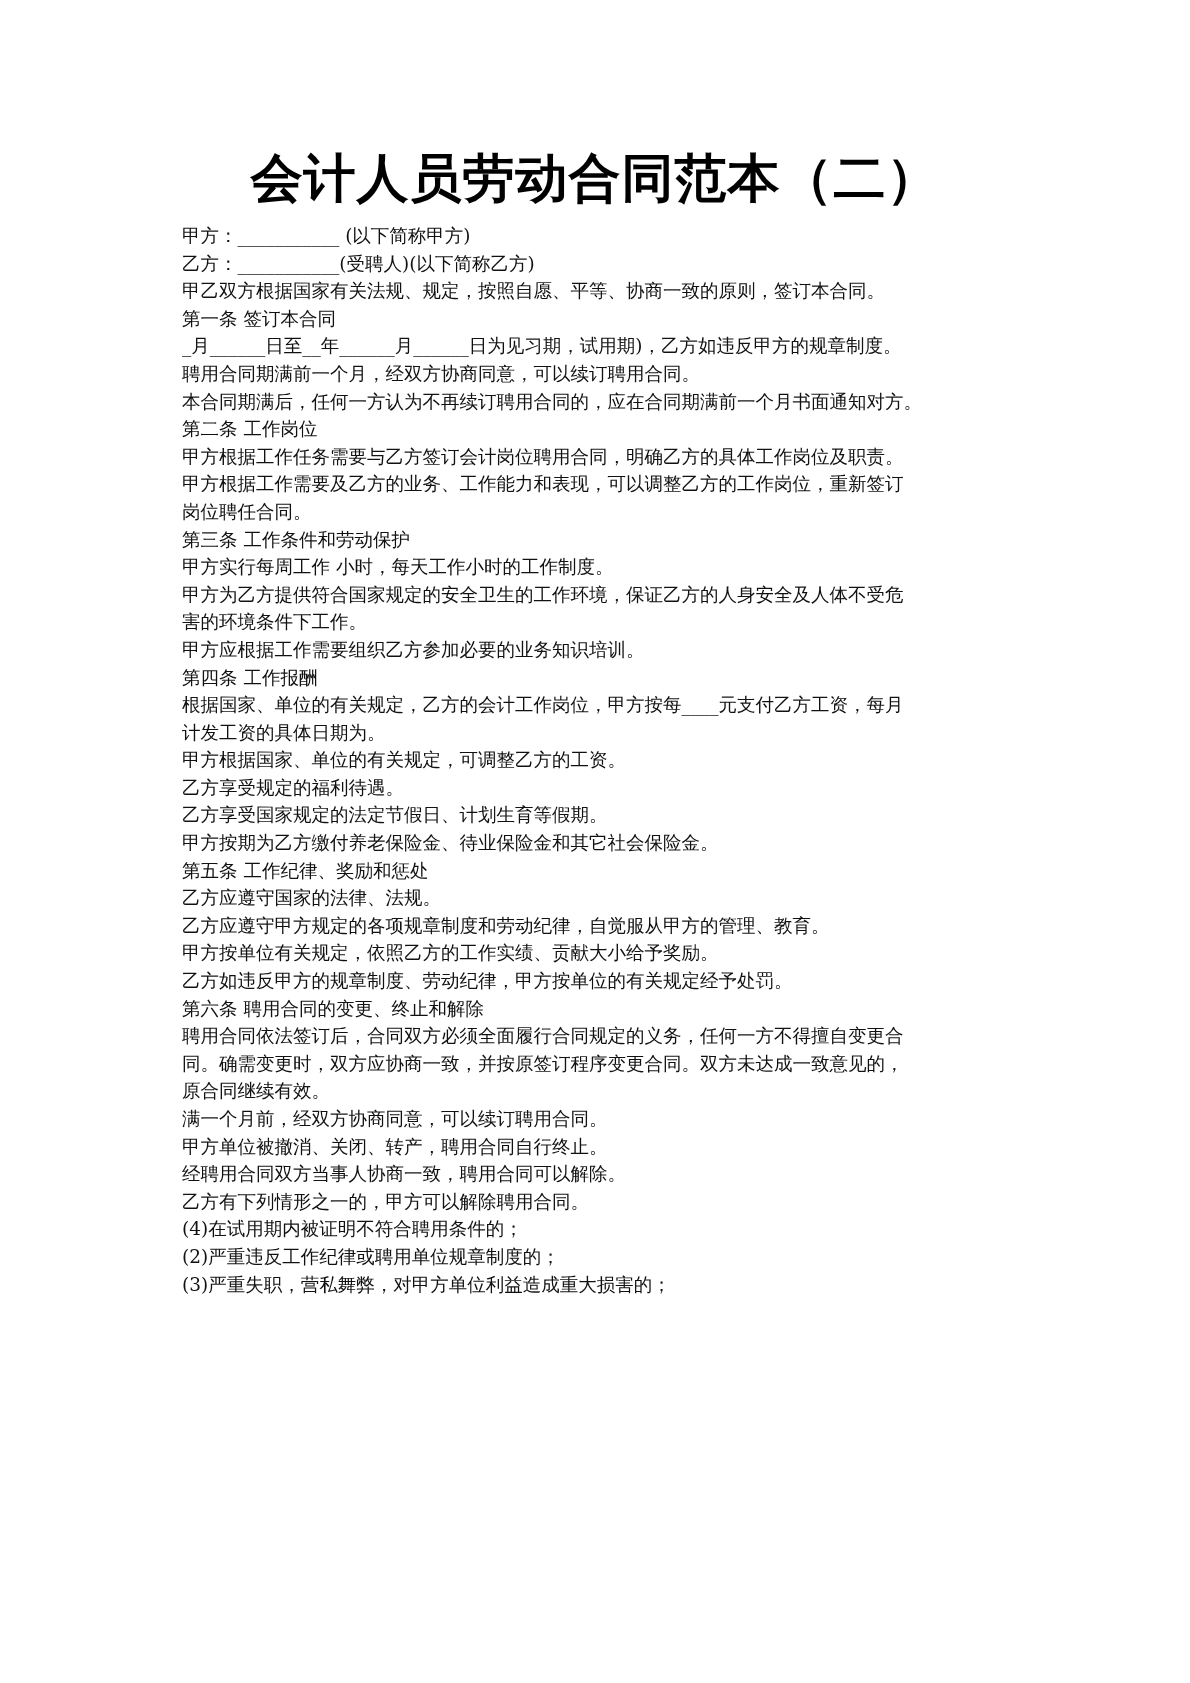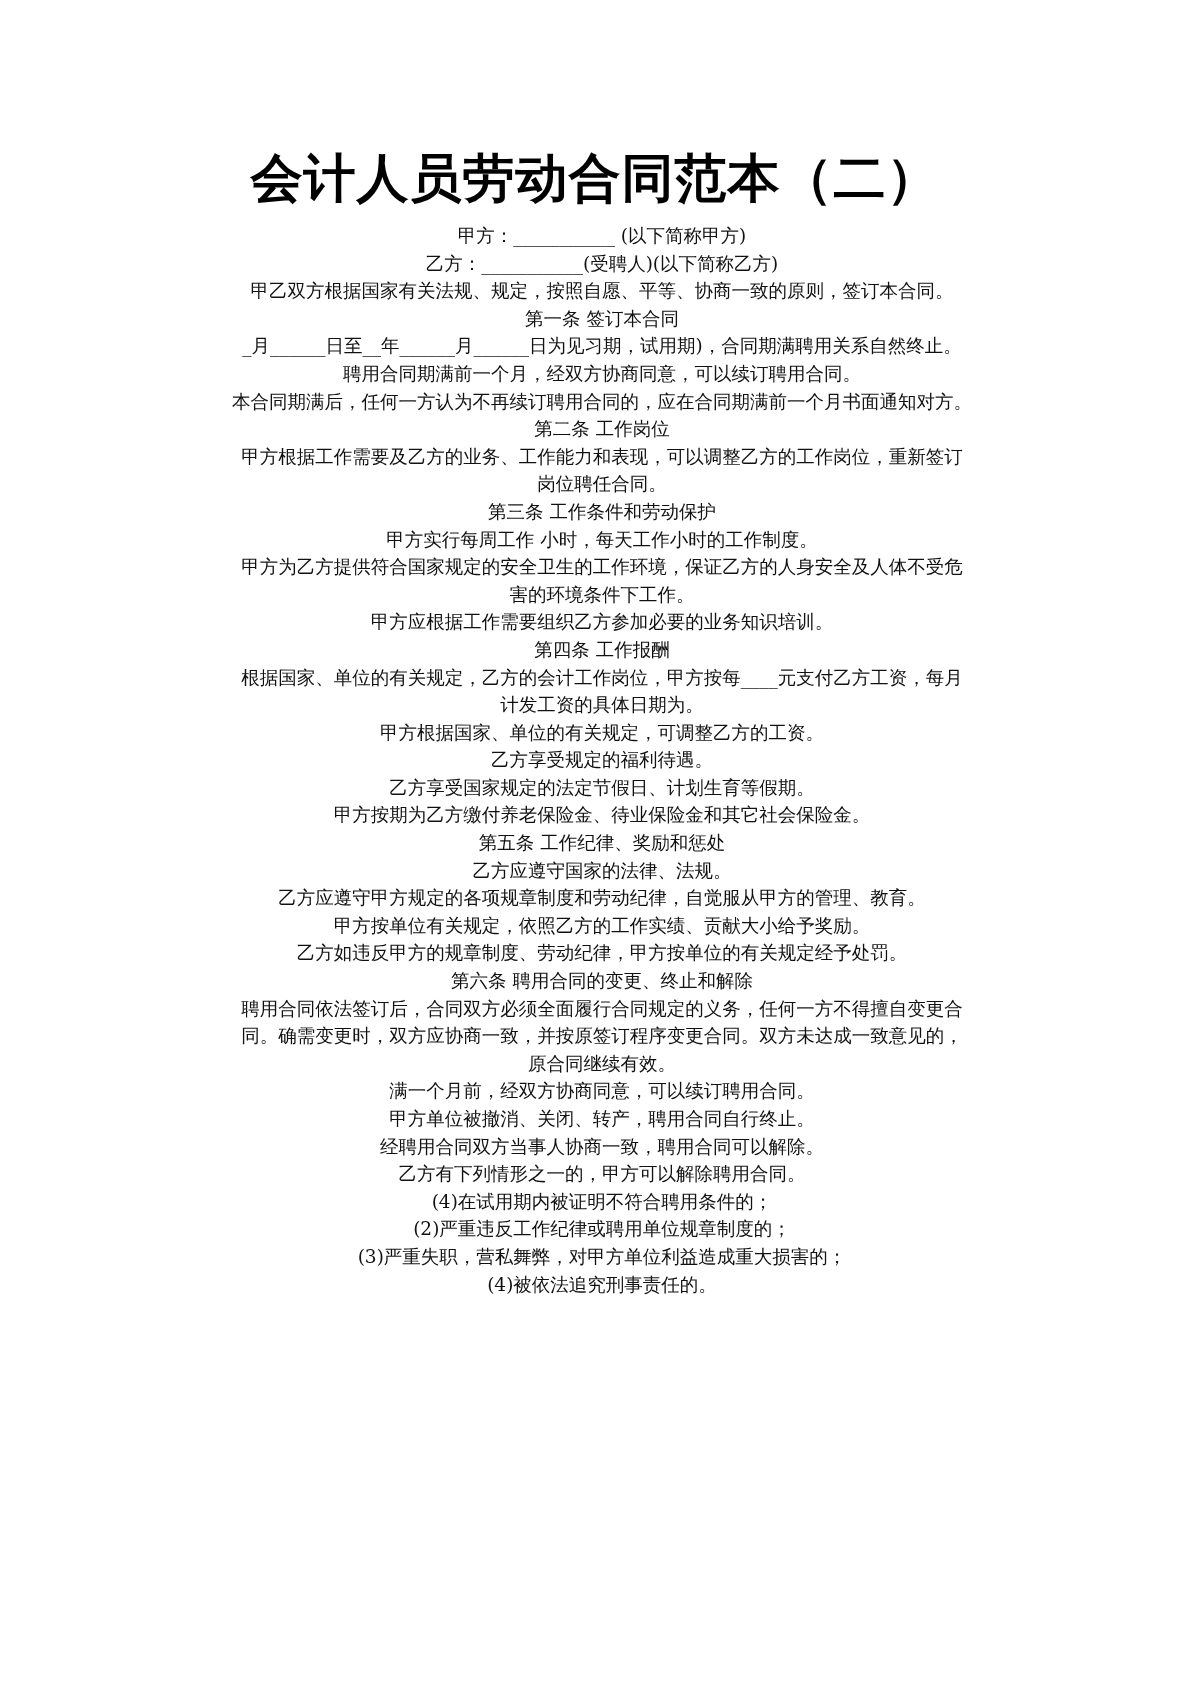--- a/index.html
+++ b/index.html
@@ -43,38 +43,38 @@
       font-family: "DejaVu Serif", serif;
       font-size: 18.5px;
       line-height: 27.6px;
       color: #111111;
     }
     .line {
       display: block;
       white-space: pre;
       height: 27.6px;
       overflow: visible;
-      text-align: center;
     }
   </style>
 </head>
 <body>
 
 <div class="page">
   <h1 class="title">会计人员劳动合同范本（二）</h1>
 
   <div class="body-text">
     <span class="line">甲方：___________ (以下简称甲方)</span>
     <span class="line">乙方：___________(受聘人)(以下简称乙方)</span>
     <span class="line">甲乙双方根据国家有关法规、规定，按照自愿、平等、协商一致的原则，签订本合同。</span>
     <span class="line">第一条 签订本合同</span>
-    <span class="line">_月______日至__年______月______日为见习期，试用期)，合同期满聘用关系自然终止。</span>
+    <span class="line">_月______日至__年______月______日为见习期，试用期)，乙方如违反甲方的规章制度。</span>
     <span class="line">聘用合同期满前一个月，经双方协商同意，可以续订聘用合同。</span>
     <span class="line">本合同期满后，任何一方认为不再续订聘用合同的，应在合同期满前一个月书面通知对方。</span>
     <span class="line">第二条 工作岗位</span>
+    <span class="line">甲方根据工作任务需要与乙方签订会计岗位聘用合同，明确乙方的具体工作岗位及职责。</span>
     <span class="line">甲方根据工作需要及乙方的业务、工作能力和表现，可以调整乙方的工作岗位，重新签订</span>
     <span class="line">岗位聘任合同。</span>
     <span class="line">第三条 工作条件和劳动保护</span>
     <span class="line">甲方实行每周工作 小时，每天工作小时的工作制度。</span>
     <span class="line">甲方为乙方提供符合国家规定的安全卫生的工作环境，保证乙方的人身安全及人体不受危</span>
     <span class="line">害的环境条件下工作。</span>
     <span class="line">甲方应根据工作需要组织乙方参加必要的业务知识培训。</span>
     <span class="line">第四条 工作报酬</span>
     <span class="line">根据国家、单位的有关规定，乙方的会计工作岗位，甲方按每____元支付乙方工资，每月</span>
     <span class="line">计发工资的具体日期为。</span>
@@ -91,15 +91,14 @@
     <span class="line">聘用合同依法签订后，合同双方必须全面履行合同规定的义务，任何一方不得擅自变更合</span>
     <span class="line">同。确需变更时，双方应协商一致，并按原签订程序变更合同。双方未达成一致意见的，</span>
     <span class="line">原合同继续有效。</span>
     <span class="line">满一个月前，经双方协商同意，可以续订聘用合同。</span>
     <span class="line">甲方单位被撤消、关闭、转产，聘用合同自行终止。</span>
     <span class="line">经聘用合同双方当事人协商一致，聘用合同可以解除。</span>
     <span class="line">乙方有下列情形之一的，甲方可以解除聘用合同。</span>
     <span class="line">(4)在试用期内被证明不符合聘用条件的；</span>
     <span class="line">(2)严重违反工作纪律或聘用单位规章制度的；</span>
     <span class="line">(3)严重失职，营私舞弊，对甲方单位利益造成重大损害的；</span>
-    <span class="line">(4)被依法追究刑事责任的。</span>
   </div>
 </div>
 
 </body></html>

